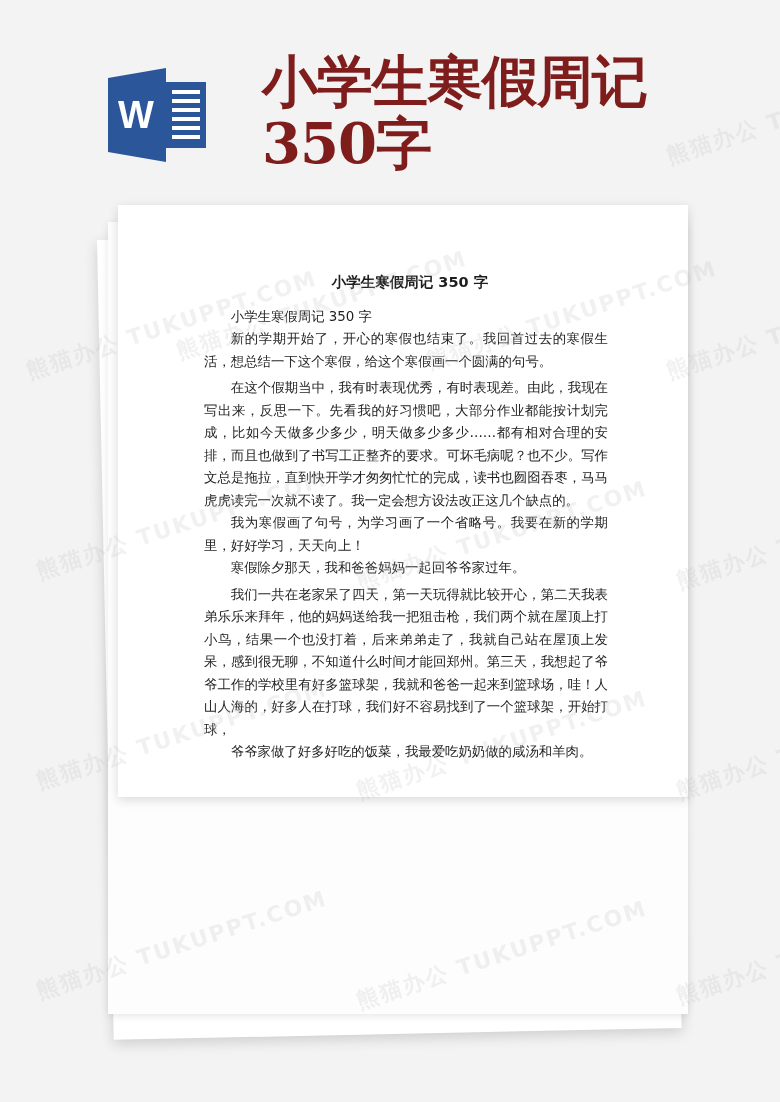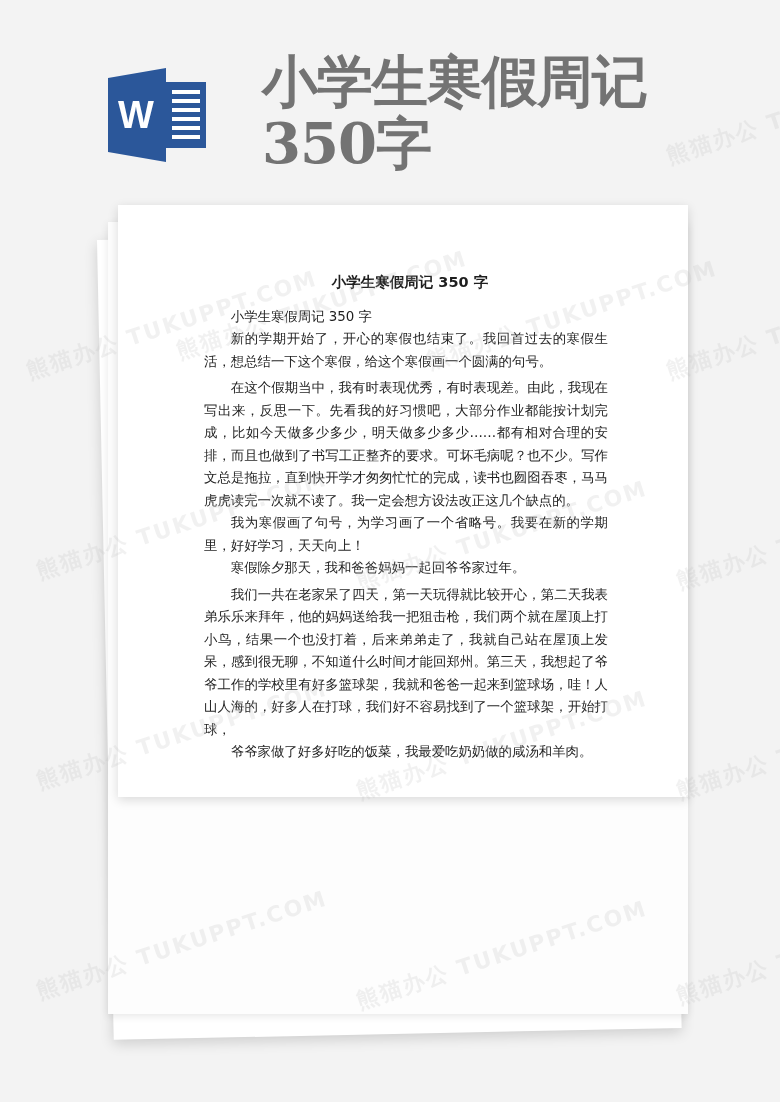--- a/index.html
+++ b/index.html
@@ -9,21 +9,21 @@
     font-family: "DejaVu Sans", "Liberation Sans", sans-serif;
     position: relative;
     color: #222;
   }
   .header { position: absolute; left: 0; top: 0; width: 780px; height: 200px; }
   .word-icon { position: absolute; left: 108px; top: 68px; width: 100px; height: 94px; }
   .doc-title {
     position: absolute; left: 262px; top: 50px; width: 420px;
     font-family: "DejaVu Serif", "Liberation Serif", serif;
     font-weight: bold; font-size: 56px; line-height: 62px;
-    color: #737373; letter-spacing: -1px; word-break: break-all;
+    color: #7f1d1d; letter-spacing: -1px; word-break: break-all;
   }
   .page-back {
     position: absolute; left: 97px; top: 240px; width: 568px; height: 800px;
     background: #fff;
     box-shadow: 0 4px 14px rgba(0,0,0,0.16);
     transform: rotate(-1.2deg); transform-origin: left top;
   }
   .page-mid {
     position: absolute; left: 108px; top: 222px; width: 580px; height: 792px;
     background: #fdfdfd;

